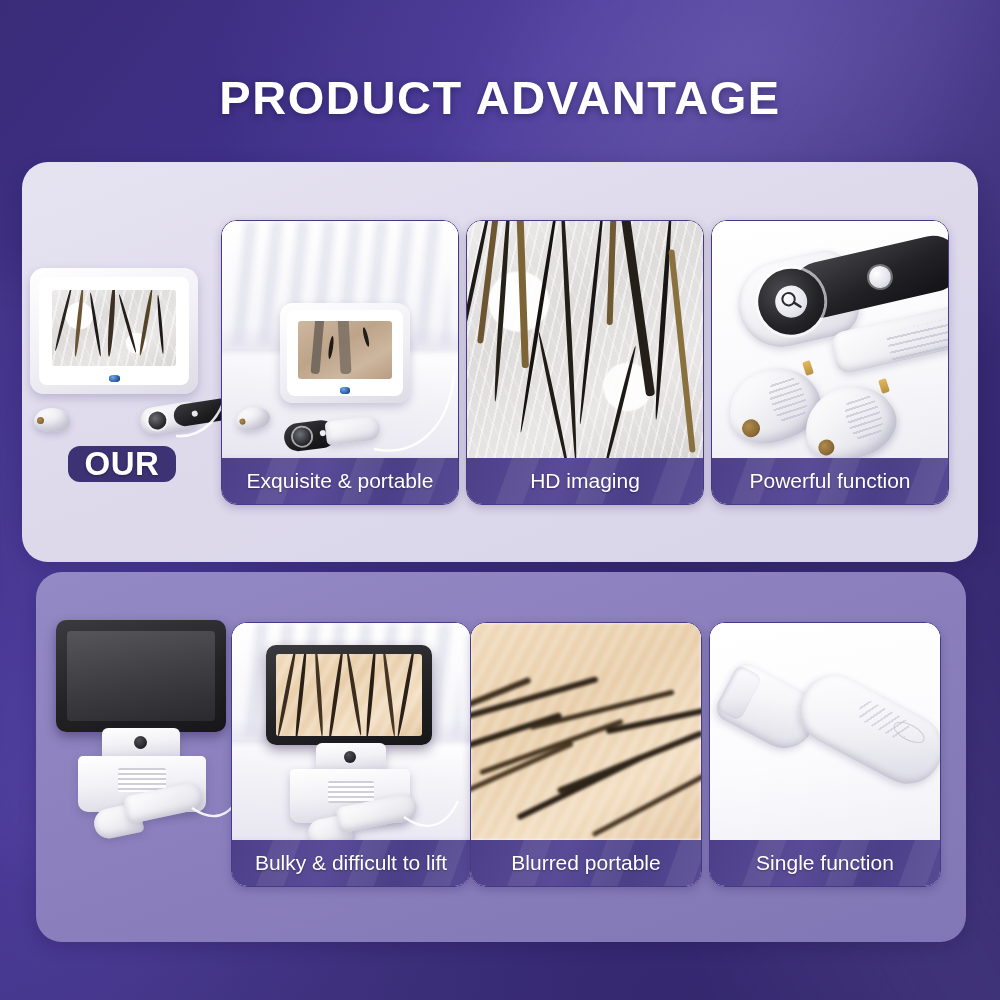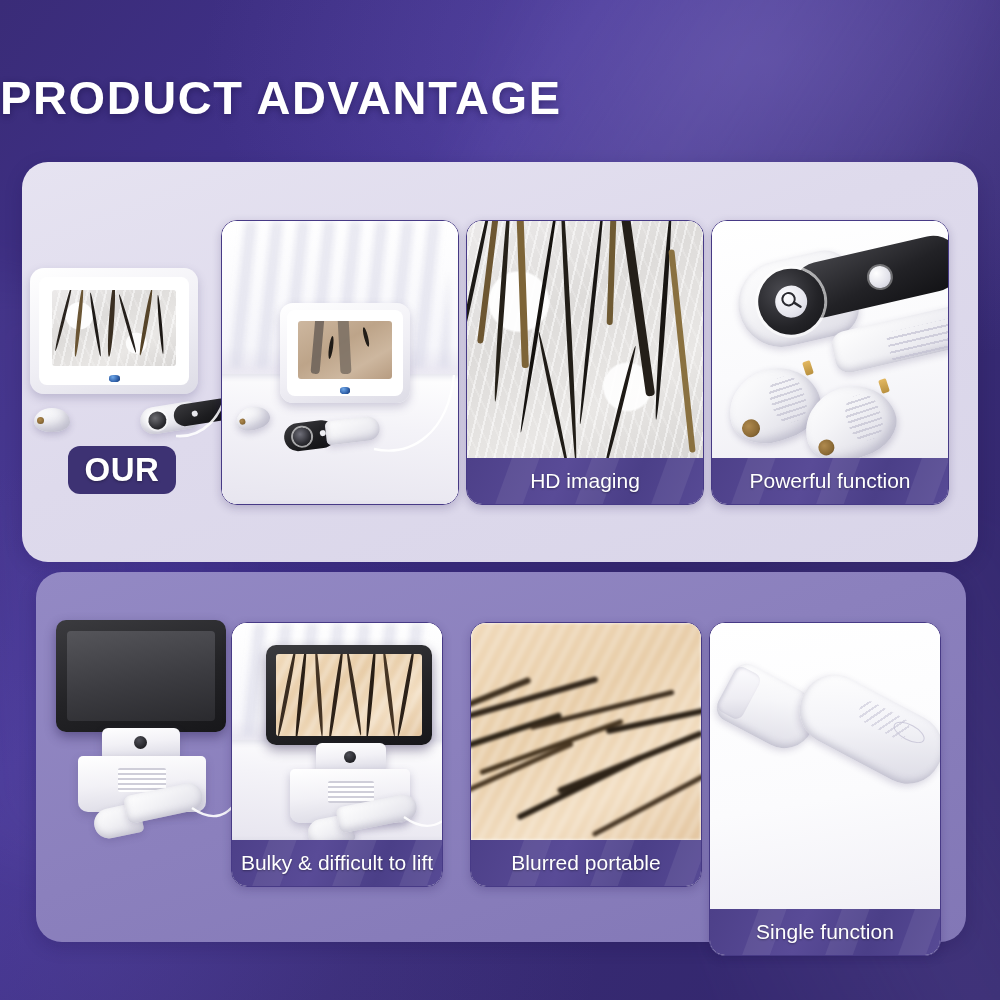--- a/index.html
+++ b/index.html
@@ -43,21 +43,21 @@
     left: -140px; top: 300px; width: 380px; height: 560px;
     background: linear-gradient(70deg, rgba(255,255,255,0) 0%, rgba(120,104,190,0.26) 50%, rgba(255,255,255,0) 100%);
     transform: rotate(16deg);
   }
 
   
   #page-title {
     position: absolute;
     left: 0; top: 70px;
     width: 1000px;
-    text-align: left;
+    text-align: center;
     color: #ffffff;
     font-size: 47px;
     font-weight: bold;
     letter-spacing: 1.6px;
     text-shadow: 0 2px 7px rgba(20,10,60,0.45);
   }
 
   
   .panel {
     position: absolute;
@@ -92,21 +92,21 @@
     justify-content: center;
     color: #ffffff;
     font-weight: bold;
     font-size: 33px;
     letter-spacing: .5px;
     border-radius: 12px;
     text-shadow: 0 1px 3px rgba(0,0,0,0.35);
   }
   #badge-our {
     left: 68px; top: 446px;
-    width: 108px; height: 48px;
+    width: 108px; height: 36px;
     background: #3d3273;
   }
   #badge-other {
     left: 79px; top: 842px;
     width: 126px; height: 48px;
     background: #6e62a6;
     font-size: 29px;
   }
 
   
@@ -145,23 +145,23 @@
     background: rgba(255,255,255,0.07);
     transform: rotate(20deg);
   }
   .tile-caption span { position: relative; z-index: 2; white-space: nowrap; }
 
   
   #tile-our-0  { left: 221px; top: 220px; width: 238px; height: 285px; }
   #tile-our-1  { left: 466px; top: 220px; width: 238px; height: 285px; }
   #tile-our-2  { left: 711px; top: 220px; width: 238px; height: 285px; }
   
-  #tile-other-0 { left: 231px; top: 622px; width: 212px; height: 265px; }
+  #tile-other-0 { left: 231px; top: 622px; width: 240px; height: 265px; }
   #tile-other-1 { left: 470px; top: 622px; width: 232px; height: 265px; }
-  #tile-other-2 { left: 709px; top: 622px; width: 232px; height: 334px; }
+  #tile-other-2 { left: 709px; top: 622px; width: 232px; height: 265px; }
 
   
 
   .scene { position: absolute; inset: 0; }
 
   
   .room-light {
     position: absolute; inset: 0;
     background:
       linear-gradient(180deg, #ffffff 0%, #f7f7fb 44%, #eceaf3 52%, #f3f2f8 100%);
@@ -361,20 +361,26 @@
           <div style="position:absolute; left:9px; top:7px; width:18px; height:18px; border-radius:50%;
                       background:radial-gradient(circle at 40% 35%, #70707a 0%, #2c2c32 62%, #141416 100%);
                       box-shadow:0 0 0 2px rgba(255,255,255,0.6);"></div>
           <div style="position:absolute; left:36px; top:12px; width:6px; height:6px; border-radius:50%; background:#eeeef3;"></div>
         </div>
 
         <svg style="position:absolute; left:140px; top:150px; width:100px; height:86px;" viewBox="0 0 100 86">
           <path d="M12 78 C 50 86, 86 62, 92 4" stroke="#ffffff" stroke-width="2.4" fill="none" opacity="0.95"></path>
         </svg>
       </div>
+    </div>
+    <div class="tile-caption">
+      <i class="cap-streak" style="left:16%"></i>
+        <i class="cap-streak" style="left:52%"></i>
+        <i class="cap-streak" style="left:78%"></i>
+      <span>Exquisite &amp; portable</span>
     </div>
   </div>
 
   <div class="tile" id="tile-our-2">
     <div class="tile-media">
       <div class="scene" style="background:linear-gradient(170deg,#ffffff 0%,#fafafc 58%,#eeedf3 100%);">
 
         <div style="position:absolute; left:26px; top:14px; width:226px; height:118px; transform:rotate(-13deg);">
           <div class="wand-body" style="left:0; top:10px; width:118px; height:86px; border-radius:48px 30px 30px 48px;"></div>
           <div style="position:absolute; left:56px; top:20px; width:172px; height:56px; border-radius:28px;

